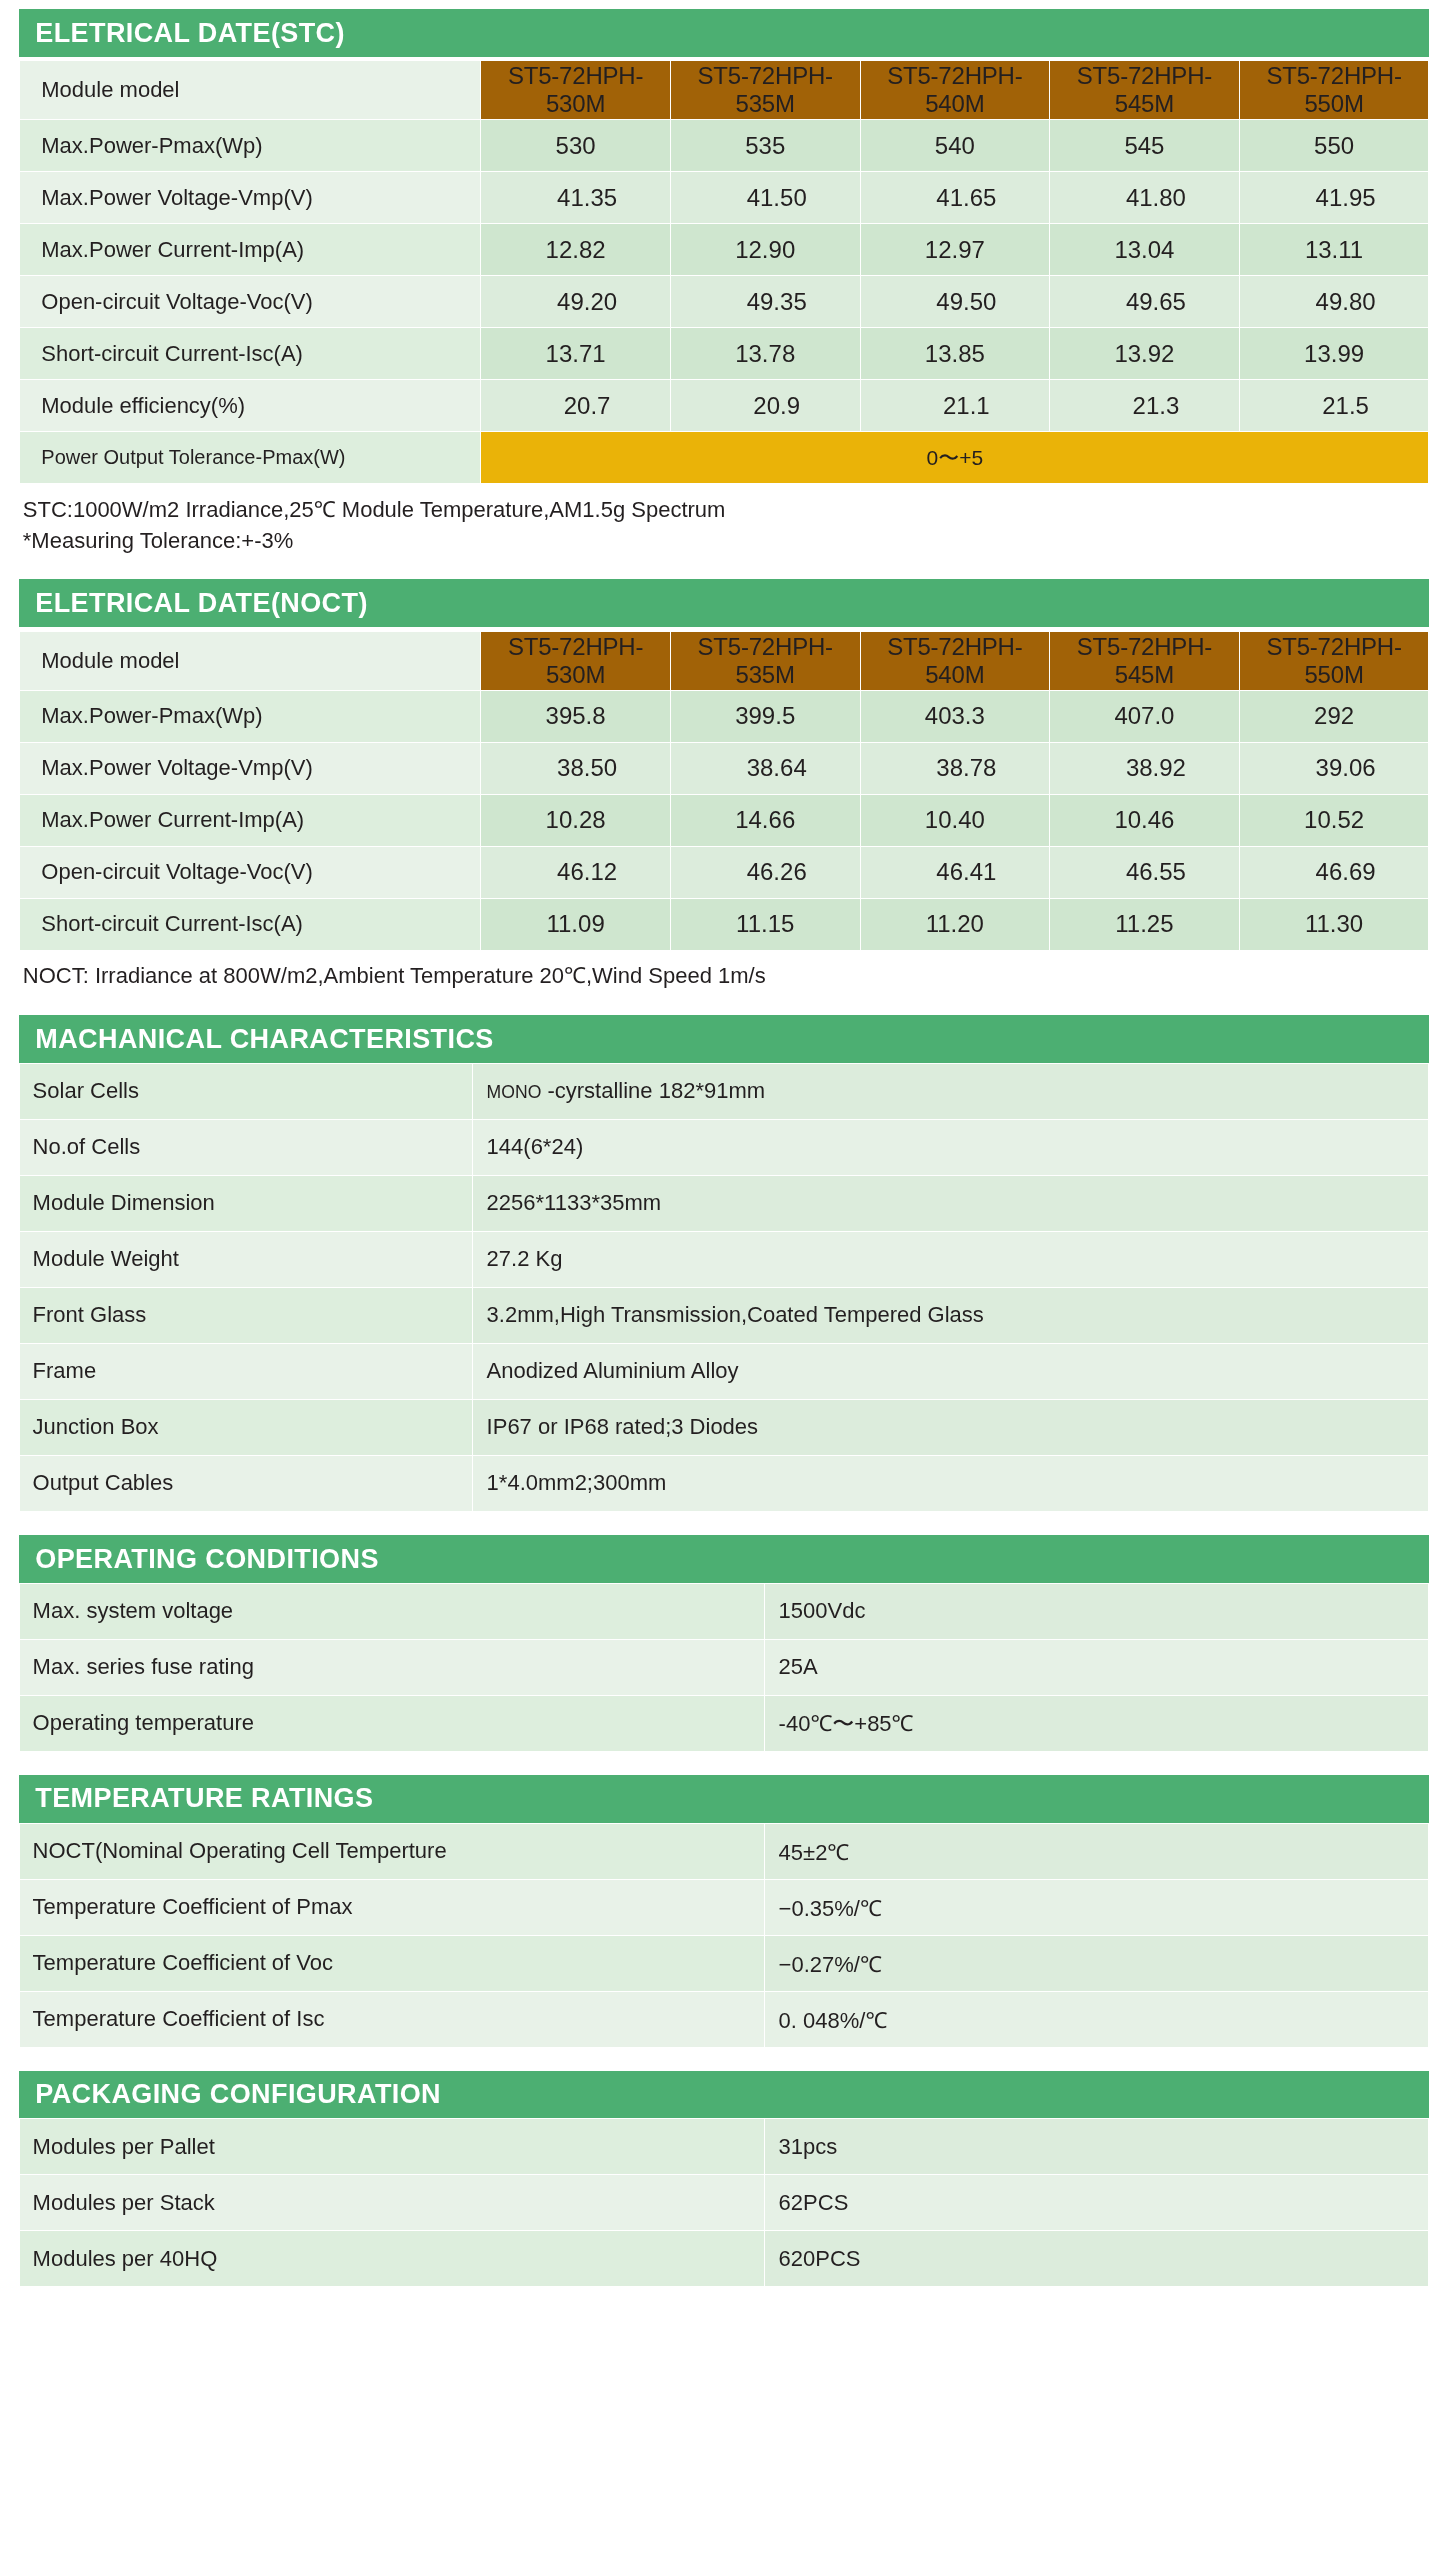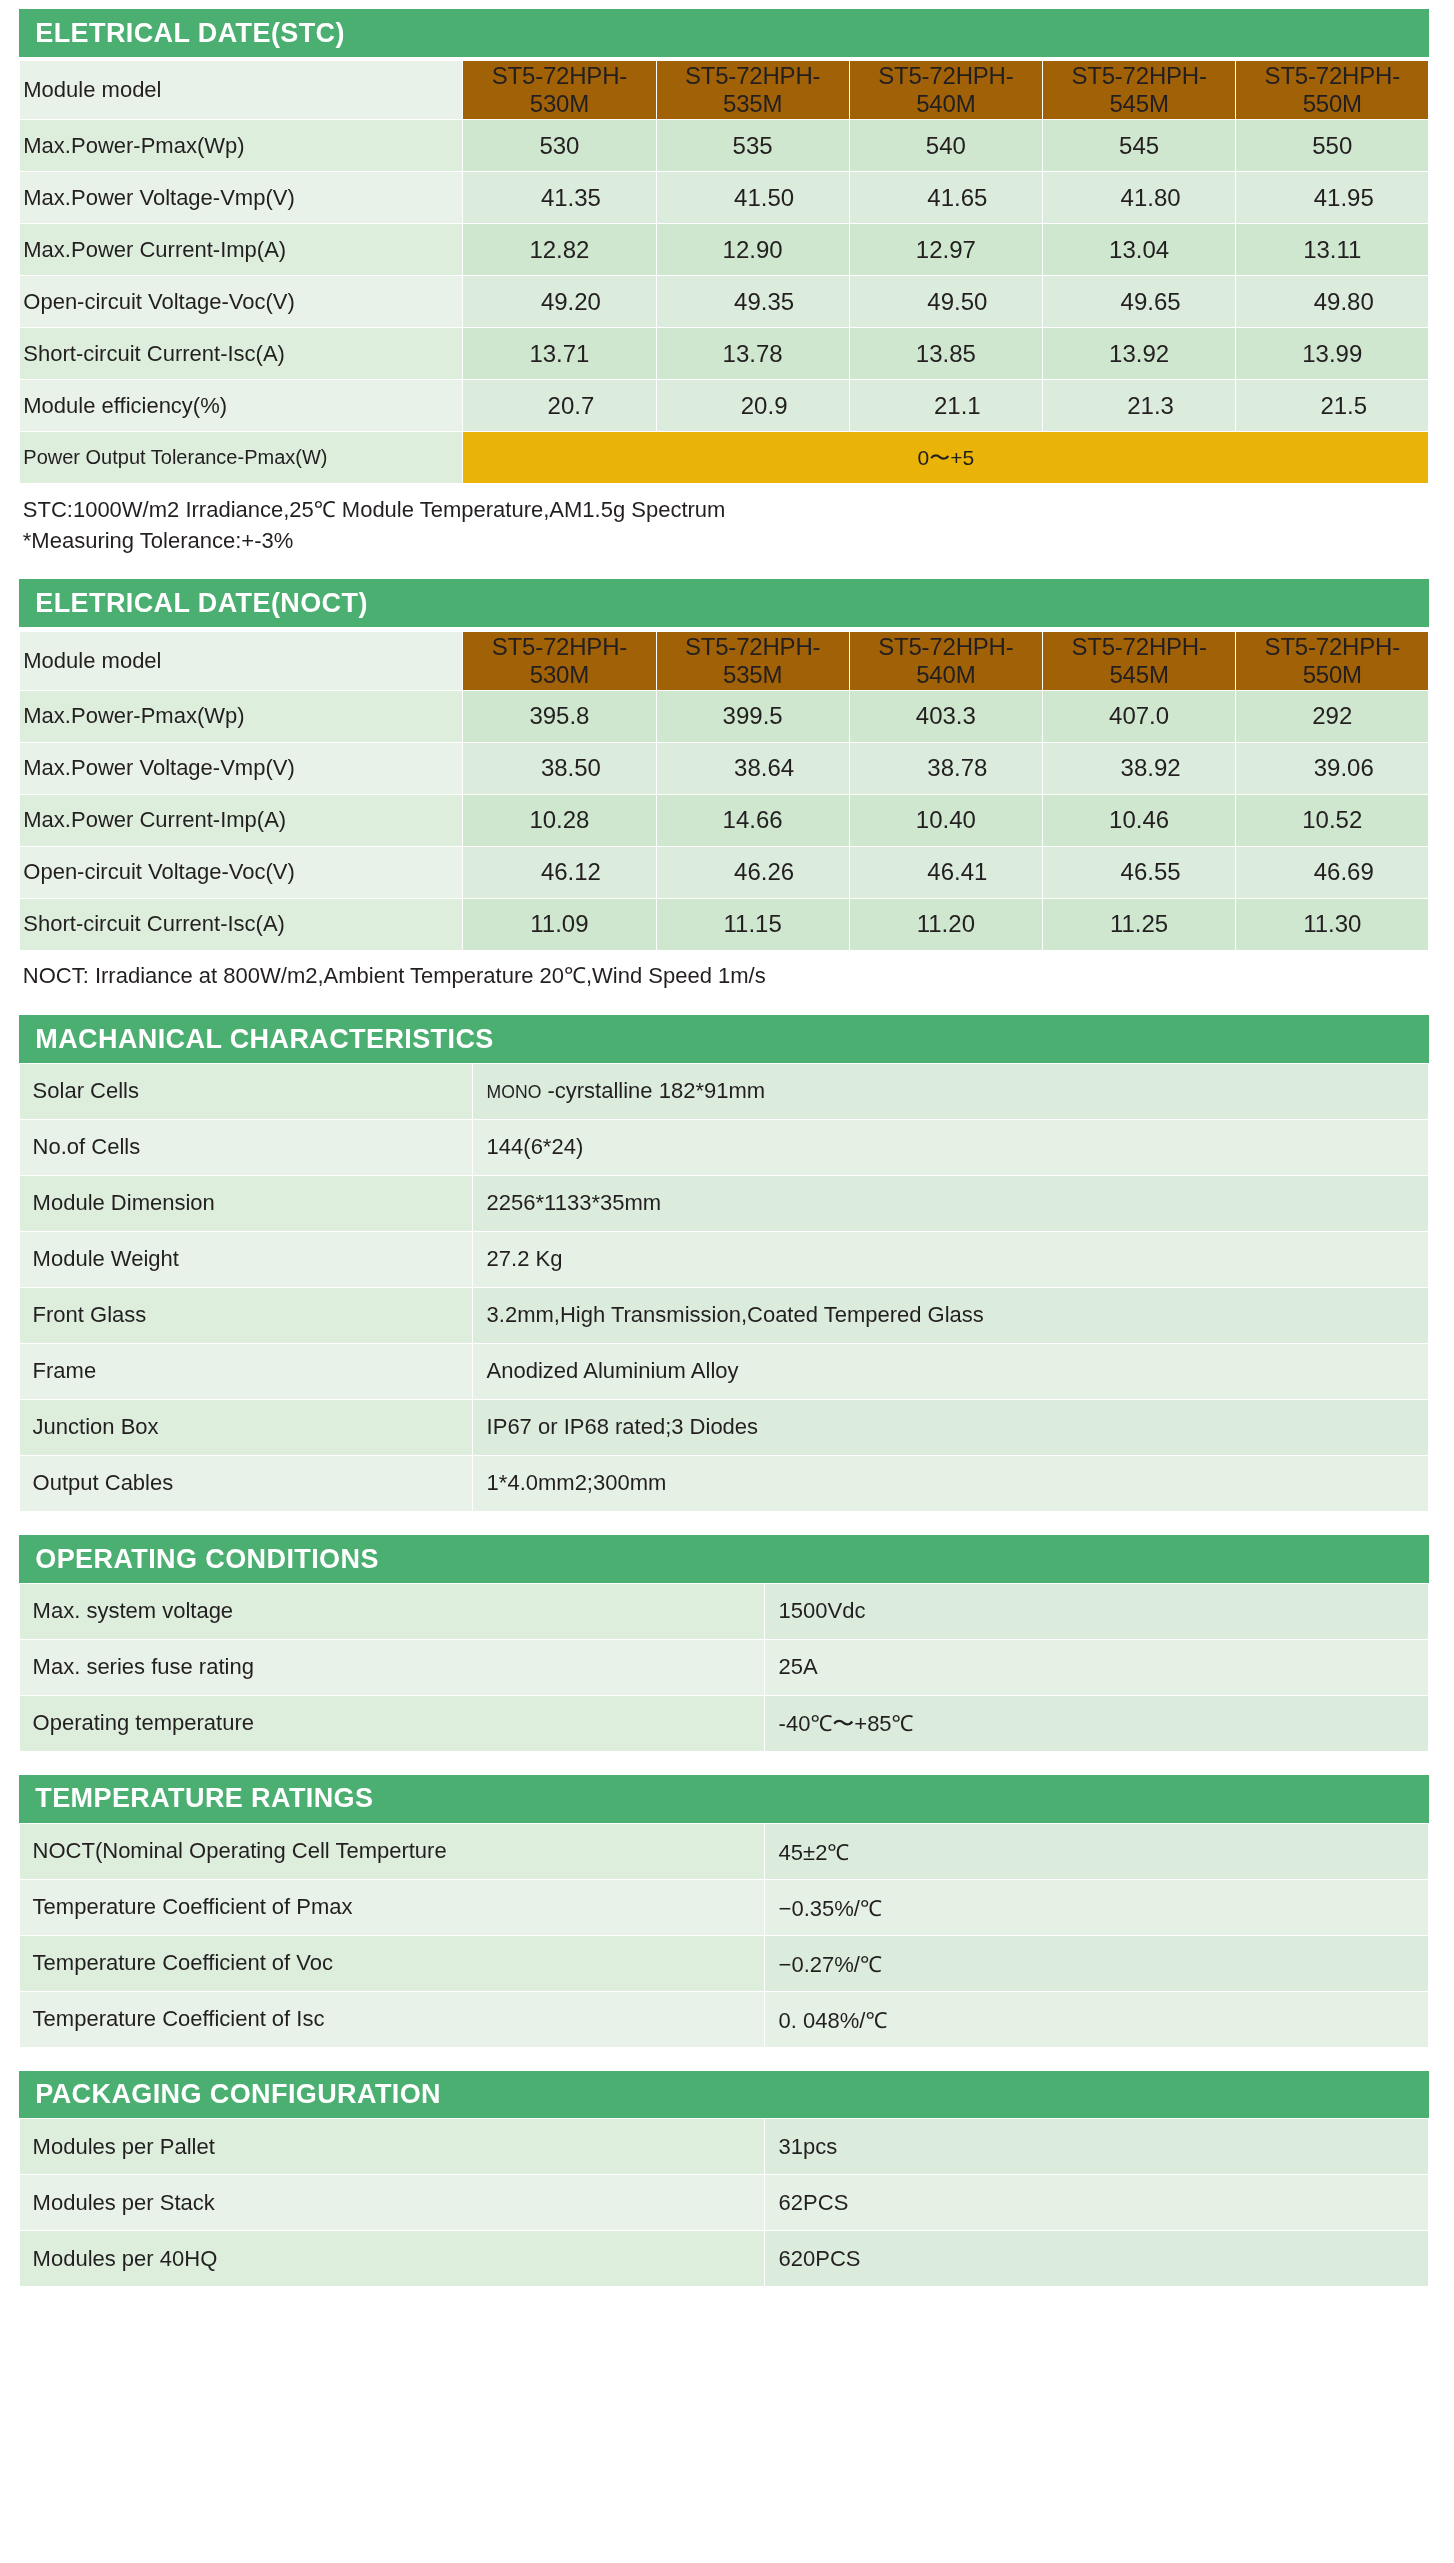--- a/index.html
+++ b/index.html
@@ -42,21 +42,21 @@
   
   .elec {
     margin-top: 3.5px;
   }
   .elec td {
     height: 49px;
     font-size: 22px;
   }
   .elec td.label {
     background: #ddeedd;
-    padding-left: 3px;
+    padding-left: 21px;
     width: 438px;
     color: #231f20;
   }
   .elec td.val {
     background: #cfe6cf;
     text-align: center;
     font-size: 24px;
   }
   .elec tr.head td.label {
     background: #e8f2e8;

